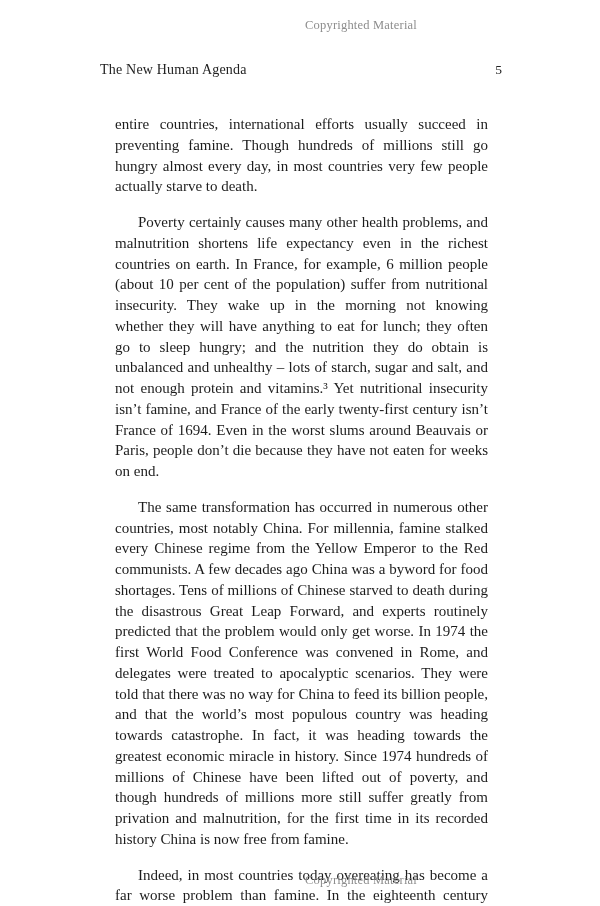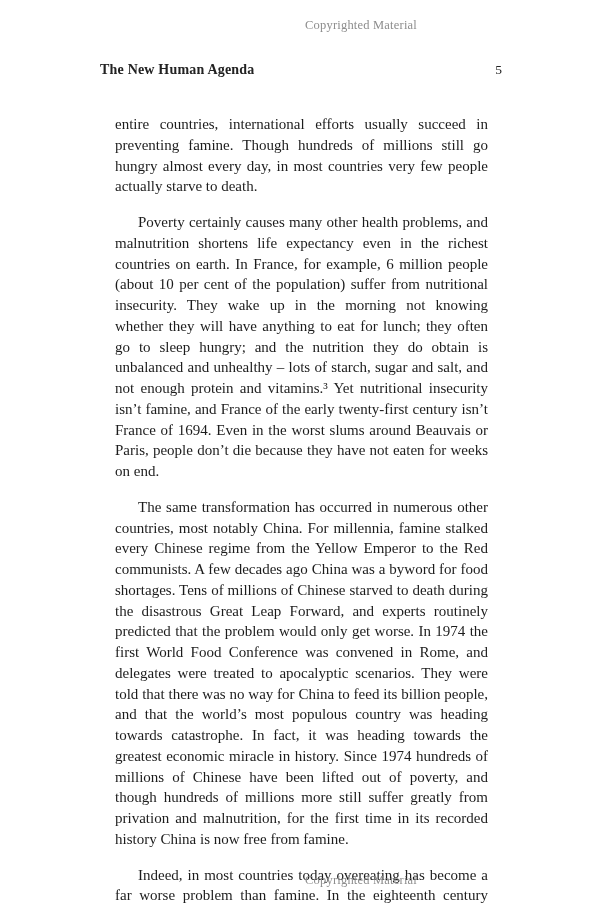--- a/index.html
+++ b/index.html
@@ -32,21 +32,21 @@
     position: absolute;
     top: 62px;
     left: 100px;
     width: 402px;
     display: flex;
     justify-content: space-between;
     align-items: baseline;
     font-size: 14px;
     color: #222222;
   }
-  .running-head { letter-spacing: 0.2px; font-weight: bold; }
+  .running-head { letter-spacing: 0.2px; }
   .page-number { font-size: 13.5px; }
   .page-body {
     position: absolute;
     top: 99px;
     left: 100px;
     width: 403px;
     font-size: 15px;
     line-height: 20.75px;
     text-align: justify;
     color: #1c1c1c;

